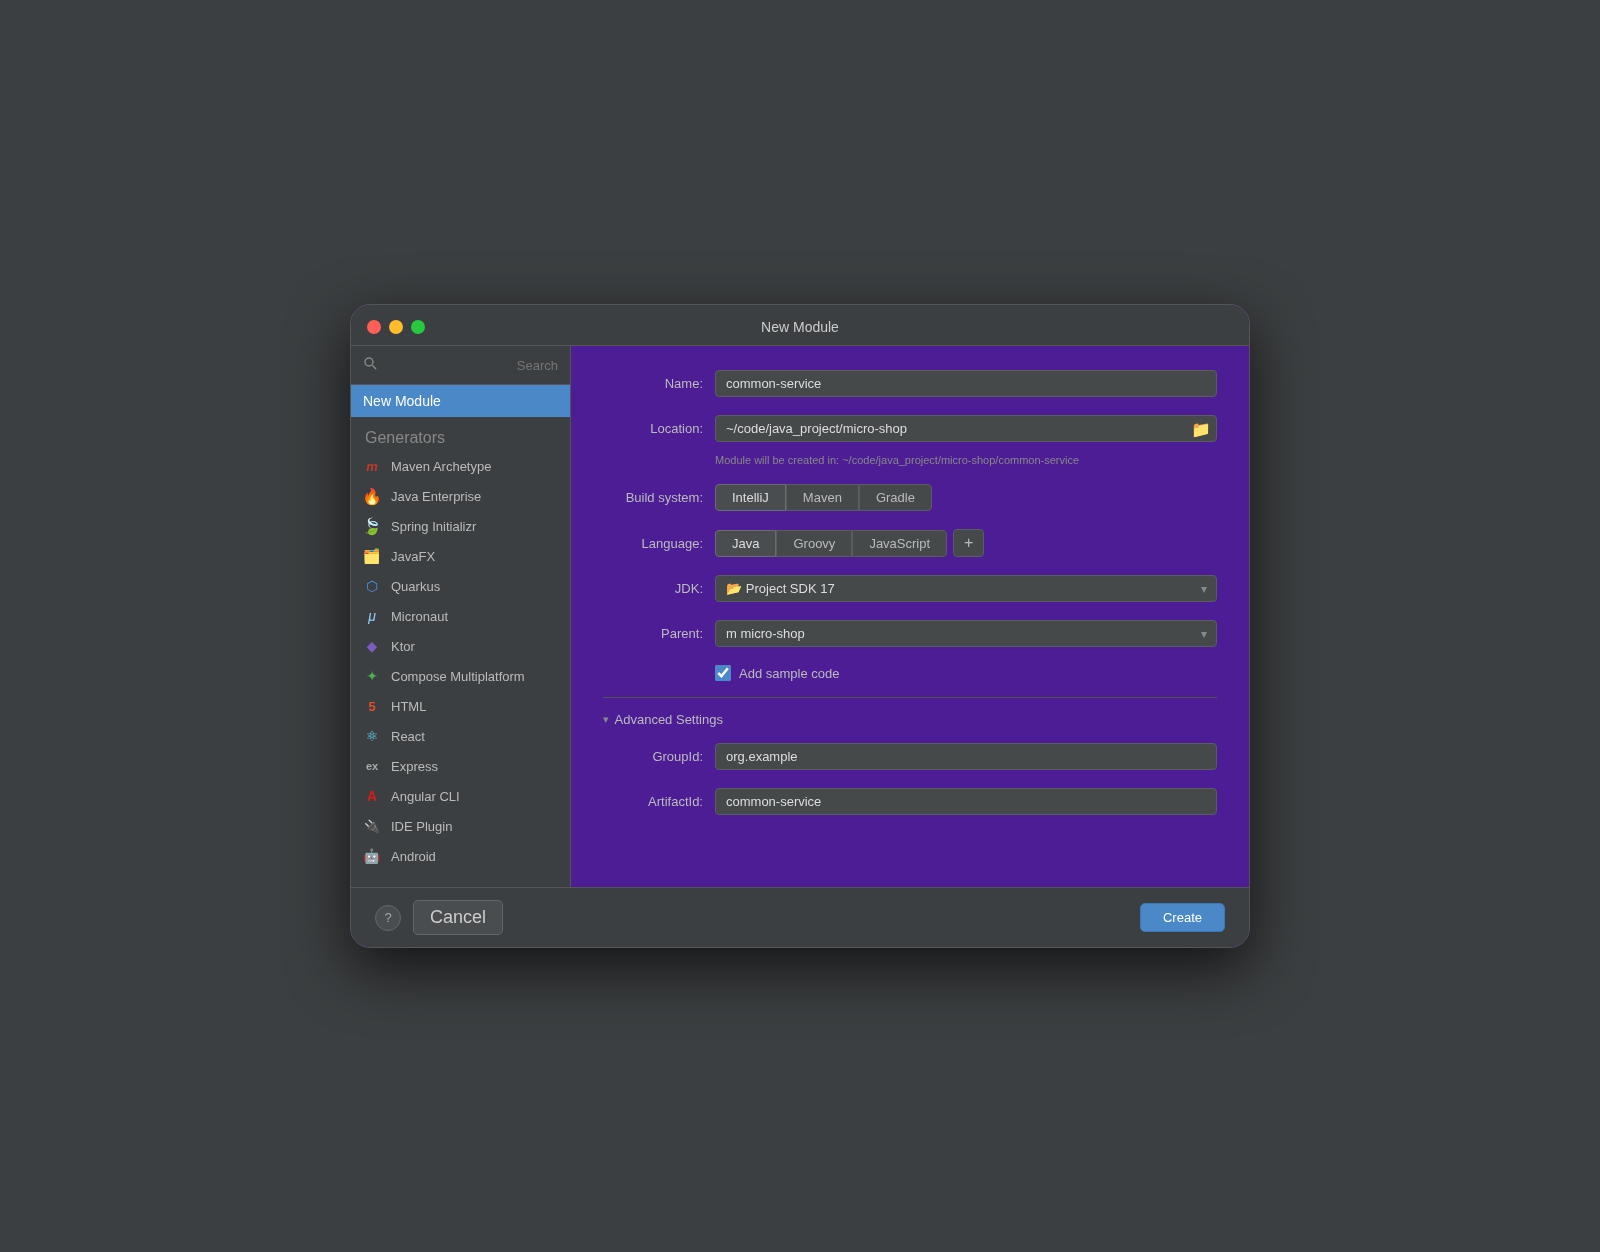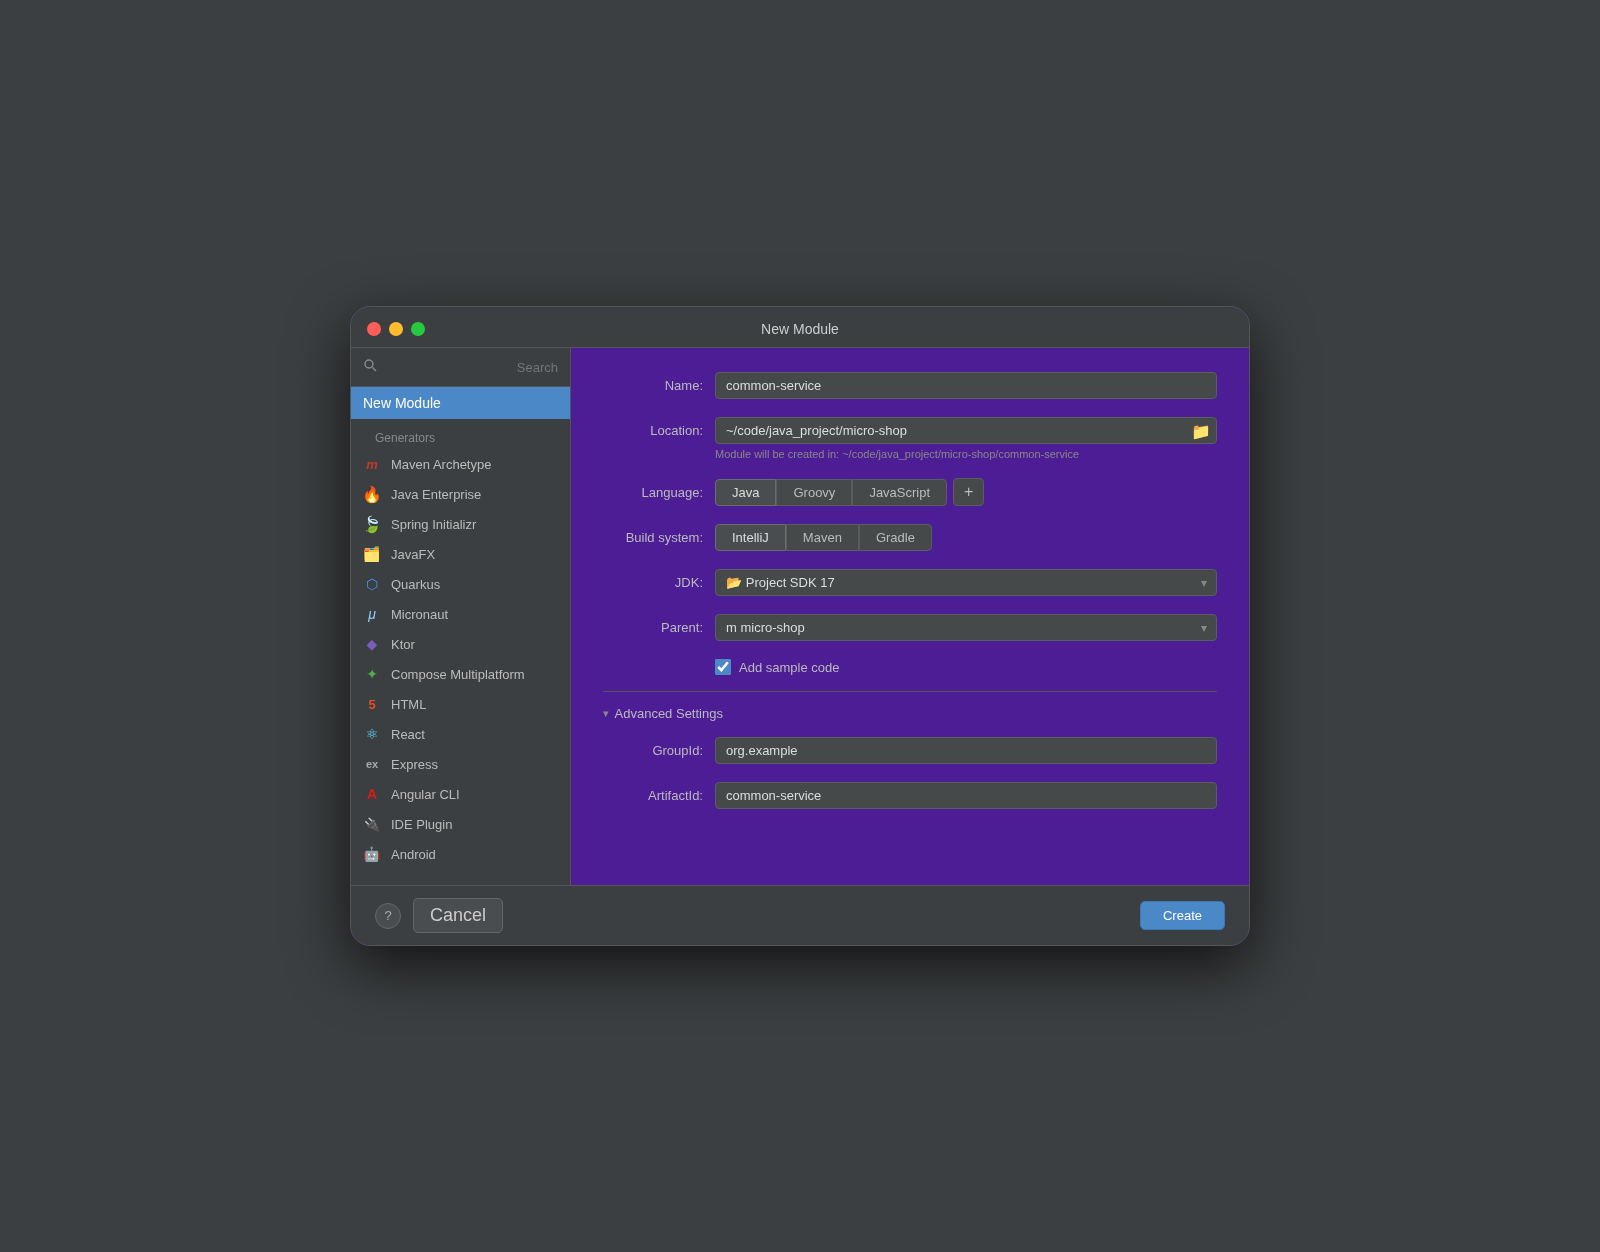--- a/index.html
+++ b/index.html
@@ -79,22 +79,22 @@
     .sidebar-selected {
       background: #4a88c7;
       padding: 8px 12px;
       color: #fff;
       font-size: 14px;
       font-weight: 500;
       cursor: pointer;
     }
     .sidebar-section-label {
       color: #888;
-      font-size: 12px;
-      padding: 12px 24px 4px;
+      font-size: 16px;
+      padding: 12px 14px 4px;
       text-transform: none;
     }
     .sidebar-item {
       display: flex;
       align-items: center;
       gap: 10px;
       padding: 6px 12px;
       color: #bbb;
       font-size: 13px;
       cursor: pointer;
@@ -155,21 +155,21 @@
       transform: translateY(-50%);
       background: none;
       border: none;
       cursor: pointer;
       color: #888;
       font-size: 16px;
     }
     .hint-text {
       color: #888;
       font-size: 11px;
-      margin-top: 4px;
+      margin-top: 12px;
     }
     .button-group {
       display: flex;
       gap: 0;
     }
     .seg-btn {
       background: #45494a;
       border: 1px solid #5a5d5f;
       color: #bbb;
       font-size: 13px;
@@ -395,40 +395,40 @@
         <div class="form-field">
           <div class="location-wrapper">
             <input type="text" class="text-input" value="~/code/java_project/micro-shop" style="">
             <button class="location-folder-btn">📁</button>
           </div>
           <div class="hint-text">Module will be created in: ~/code/java_project/micro-shop/common-service</div>
         </div>
       </div>
 
       <div class="form-row">
+        <label class="form-label">Build system:</label>
+        <div class="form-field">
+          <div class="button-group">
+            <button class="seg-btn active">IntelliJ</button>
+            <button class="seg-btn">Maven</button>
+            <button class="seg-btn">Gradle</button>
+          </div>
+        </div>
+      </div>
+
+      <div class="form-row">
         <label class="form-label">Language:</label>
         <div class="form-field">
           <div style="display:flex;align-items:center;gap:0;">
             <div class="button-group">
               <button class="seg-btn active">Java</button>
               <button class="seg-btn">Groovy</button>
               <button class="seg-btn">JavaScript</button>
             </div>
             <button class="seg-btn-plus">+</button>
-          </div>
-        </div>
-      </div>
-
-      <div class="form-row">
-        <label class="form-label">Build system:</label>
-        <div class="form-field">
-          <div class="button-group">
-            <button class="seg-btn active">IntelliJ</button>
-            <button class="seg-btn">Maven</button>
-            <button class="seg-btn">Gradle</button>
           </div>
         </div>
       </div>
 
       <div class="form-row">
         <label class="form-label">JDK:</label>
         <div class="form-field">
           <div class="dropdown-wrapper">
             <select class="dropdown-select"><option>📂 Project SDK 17</option></select>
             <span class="dropdown-arrow">▾</span>

